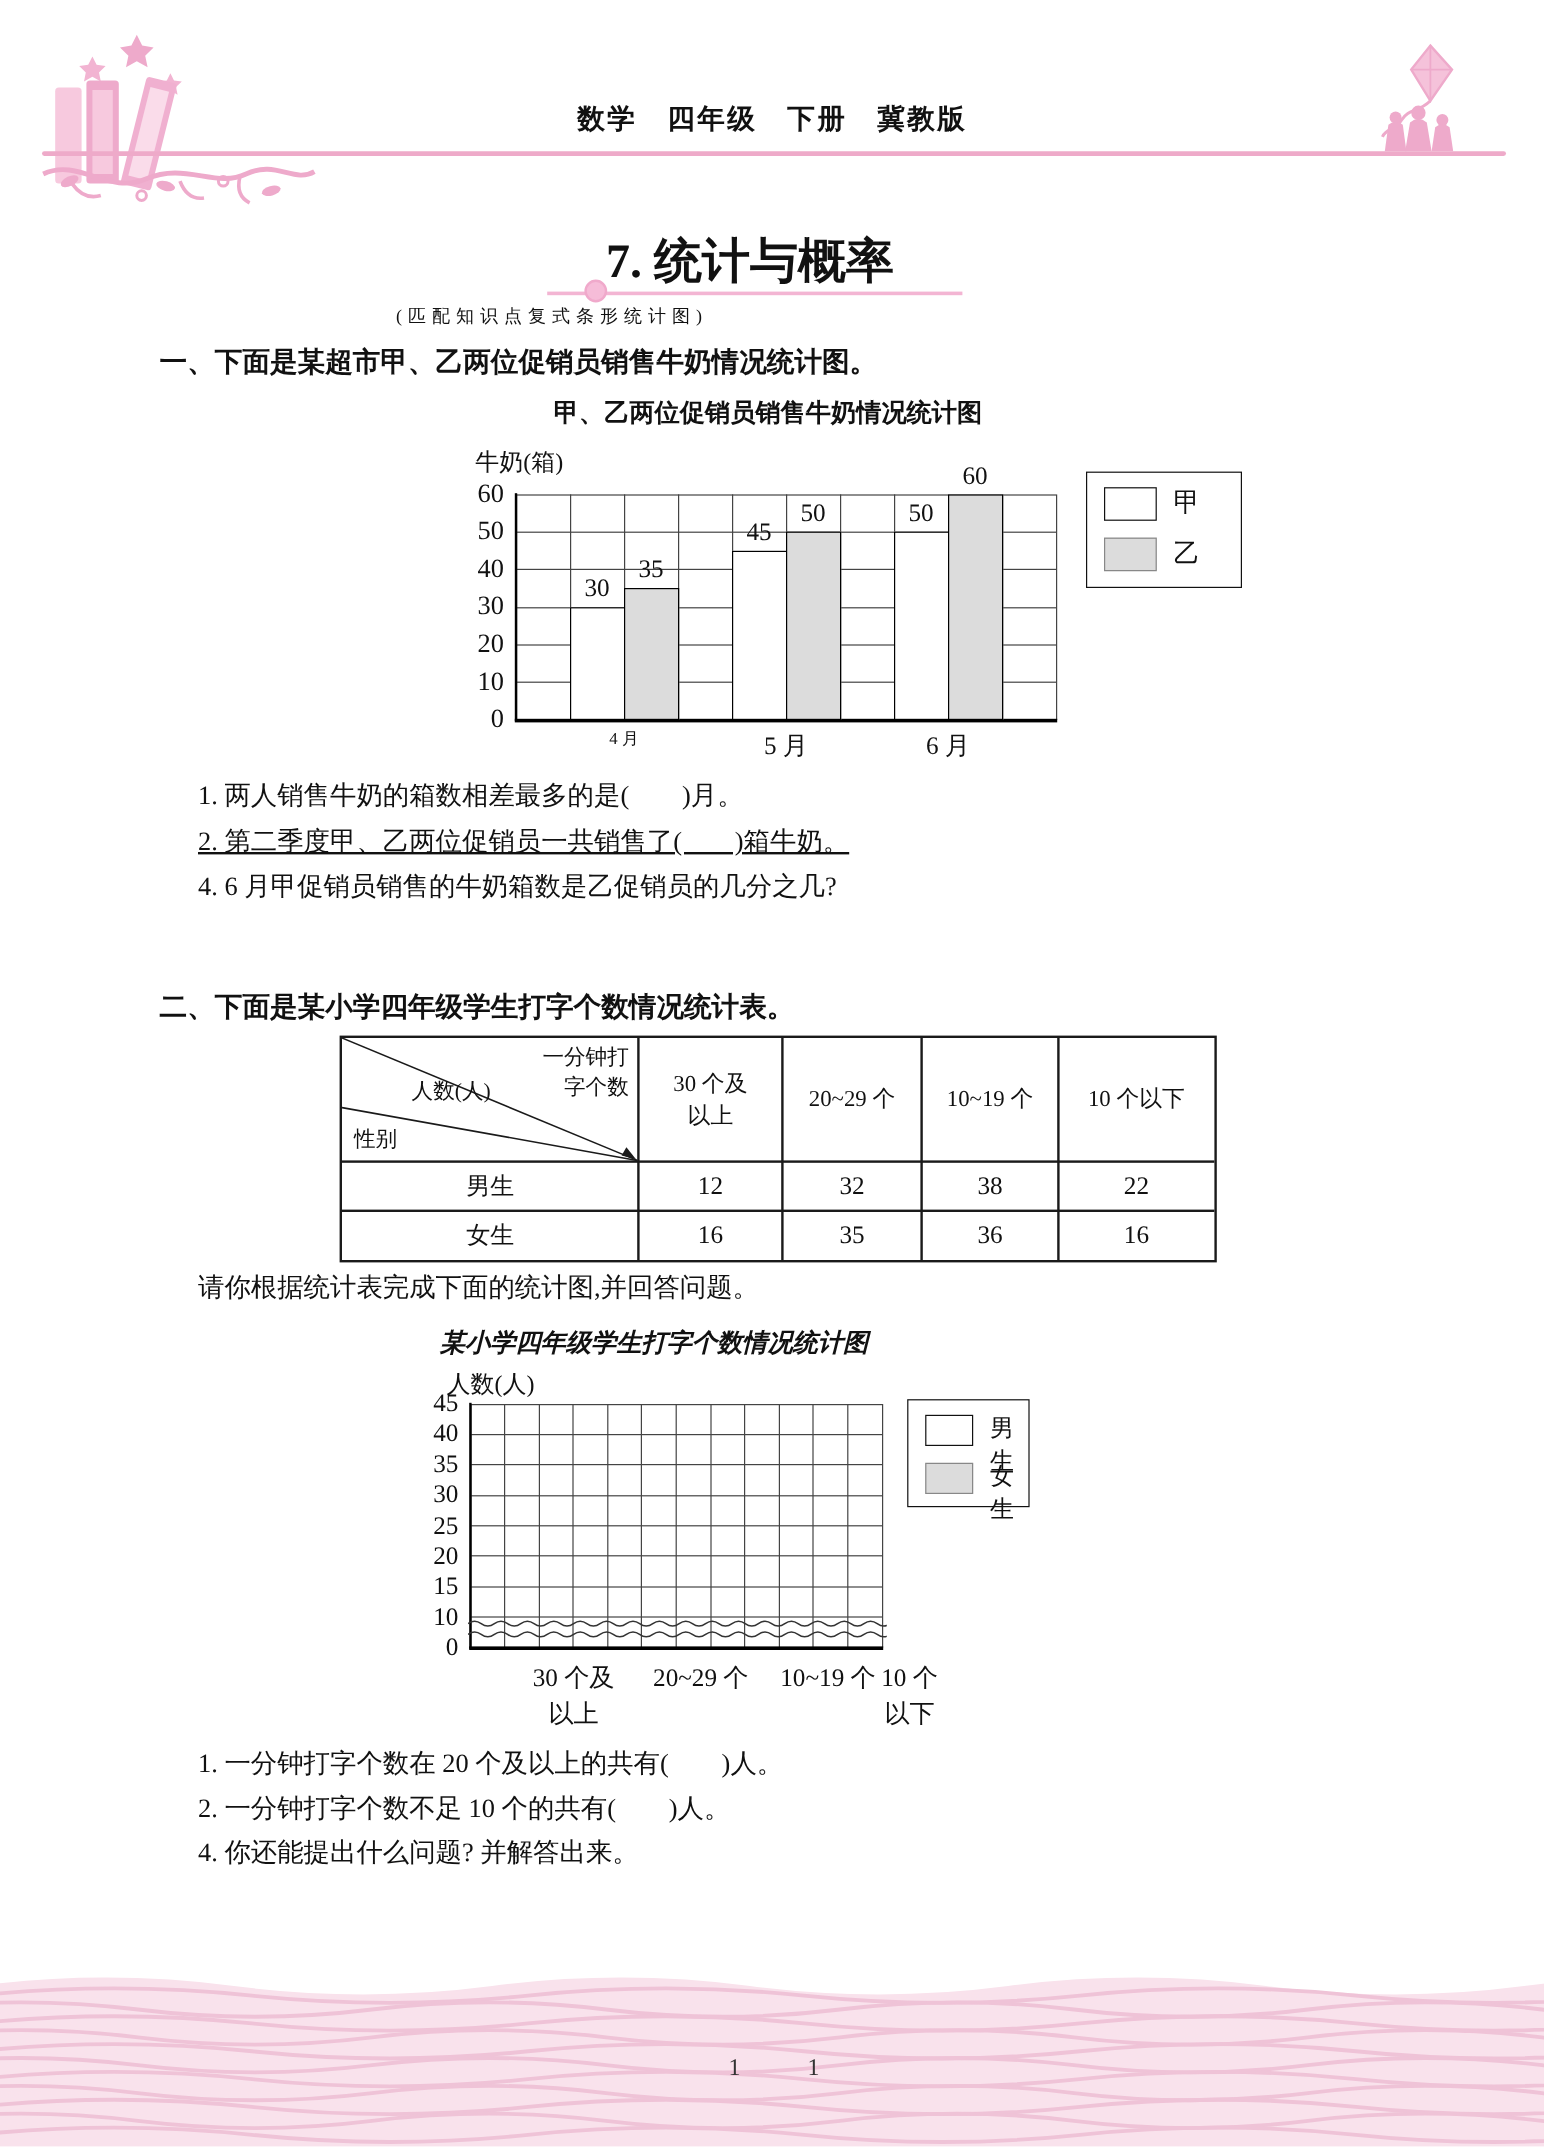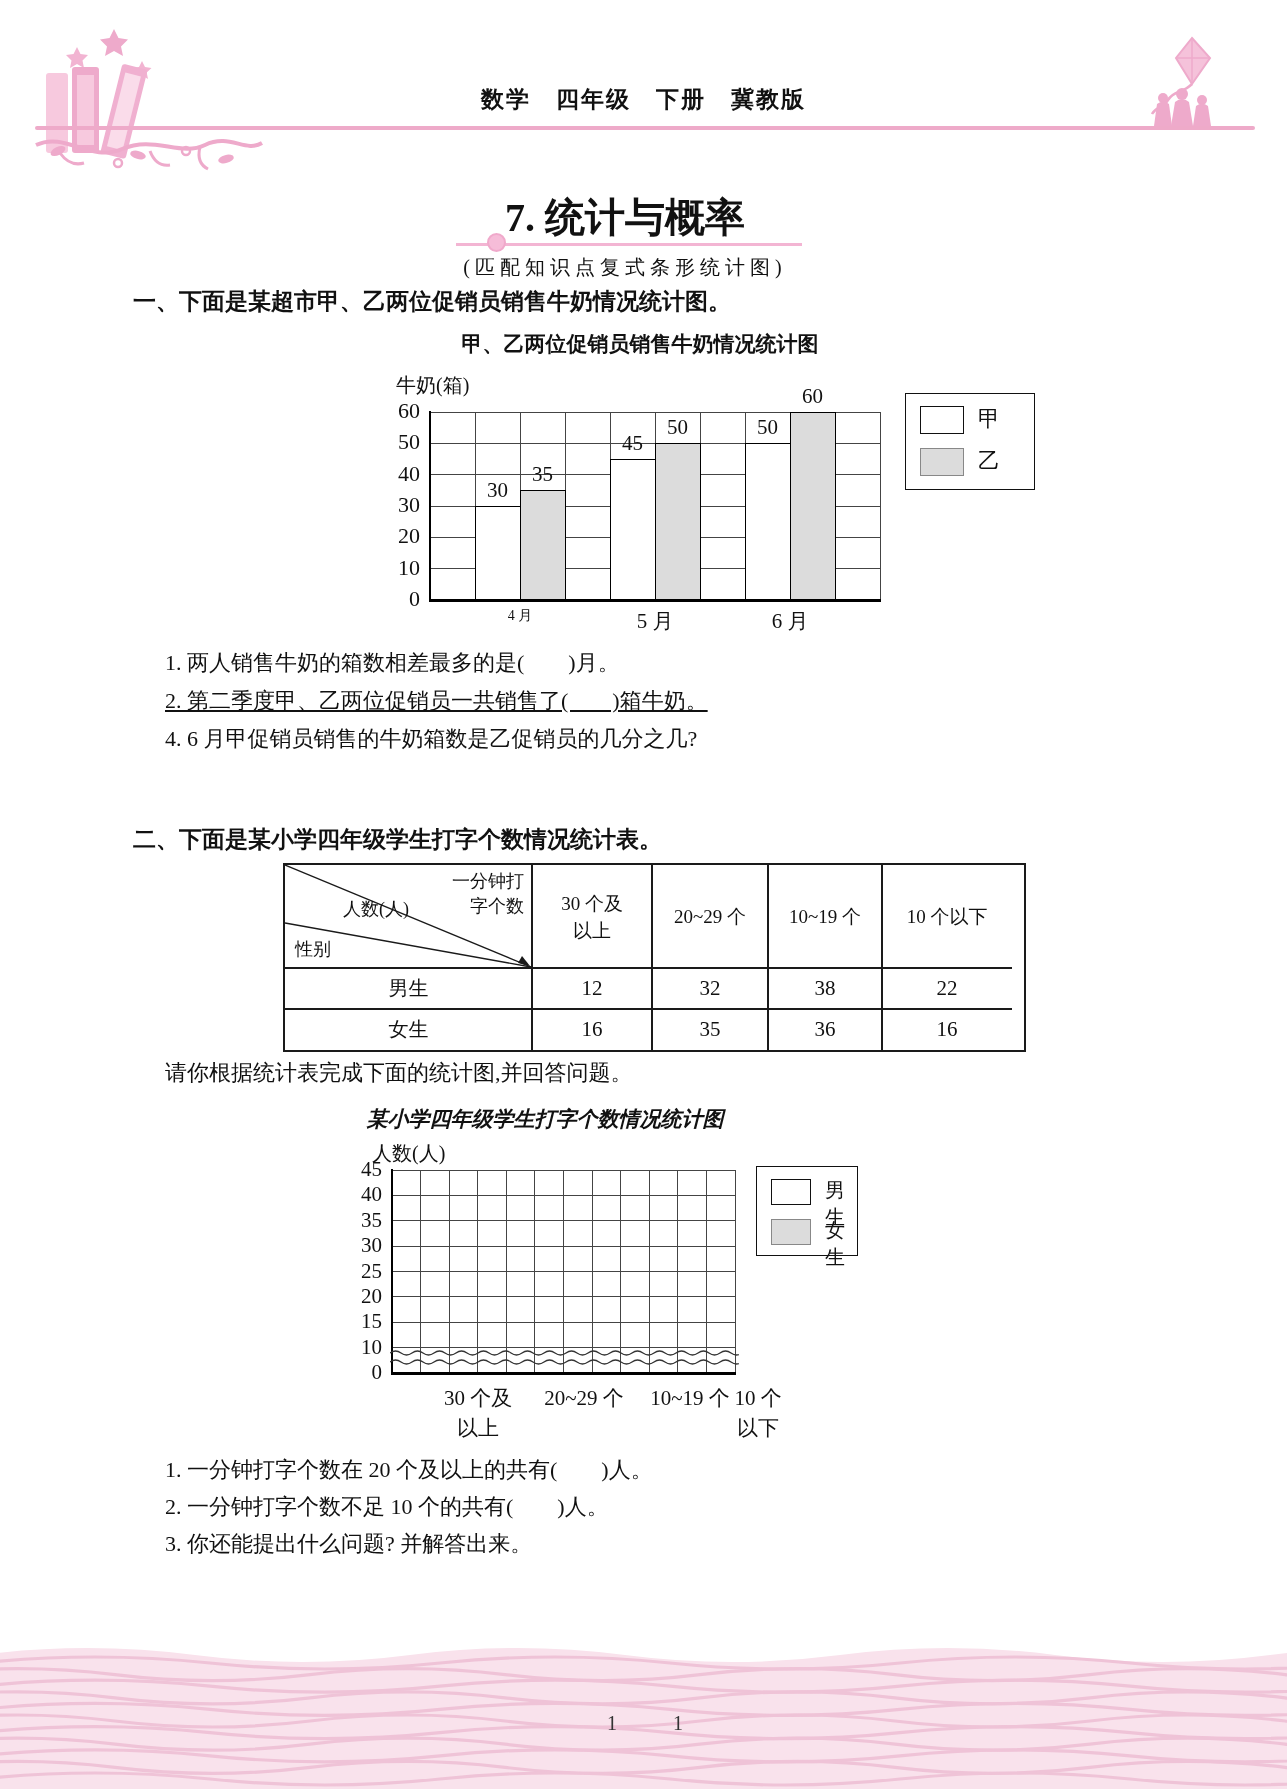--- a/index.html
+++ b/index.html
@@ -4,21 +4,21 @@
 <style>
   html,body{margin:0;padding:0;background:#fff;}
   #page{position:relative;width:1287px;height:1789px;background:#ffffff;overflow:hidden;
         font-family:"Liberation Serif", serif;color:#111;}
   .abs{position:absolute;}
   #header-title{left:0;top:84px;width:1287px;text-align:center;font-size:23px;font-weight:700;letter-spacing:2px;}
   #header-line{left:35px;top:126px;width:1220px;height:4px;background:#eeaac9;border-radius:2px;}
   #lesson-title{left:380px;top:190px;width:490px;text-align:center;font-size:40px;font-weight:700;}
   #lesson-underline{left:456px;top:243px;width:346px;height:2.5px;background:#f3b5d3;}
   #lesson-dot{left:487px;top:233px;width:19px;height:19px;border-radius:50%;background:#f6bcd8;border:2px solid #f0a9cb;box-sizing:border-box;}
-  #lesson-subtitle{left:330px;top:254px;width:590px;text-align:center;font-size:20px;letter-spacing:5px;}
+  #lesson-subtitle{left:330px;top:254px;width:590px;font-size:15px;letter-spacing:5px;}
   .section-heading{left:133px;width:1000px;font-size:23px;font-weight:700;font-family:"Liberation Sans", sans-serif;}
   .chart-title{font-size:21px;font-weight:700;font-family:"Liberation Sans", sans-serif;text-align:center;}
   .q{left:165px;width:1000px;font-size:22px;white-space:pre;}
   .ylab{font-size:20px;}
   #prompt{left:165px;top:1058px;width:900px;font-size:22px;}
   #footer-nums span{position:absolute;top:1712px;font-size:20px;color:#333;}
 </style>
 </head>
 <body>
 
@@ -123,21 +123,21 @@
         <div style="position: absolute; left: 72px; top: 52px; font-size: 22px; letter-spacing: 6px; font-family: &quot;Liberation Serif&quot;, serif;">乙</div>
       </div>
     </div>
 
   <div class="abs q" style="top:648px;">1. 两人销售牛奶的箱数相差最多的是(　　)月。</div>
   <div class="abs q" style="top:686px;text-decoration:underline;">2. 第二季度甲、乙两位促销员一共销售了(　　)箱牛奶。</div>
   <div class="abs q" style="top:724px;">4. 6 月甲促销员销售的牛奶箱数是乙促销员的几分之几?</div>
 
   <div class="abs section-heading" style="top:824px;">二、下面是某小学四年级学生打字个数情况统计表。</div>
   <div id="table2" class="abs" style="left:283px;top:863px;">
-      <div style="position: relative; left: 0px; top: 0px; width: 727px; border: 2px solid rgb(26, 26, 26); background: rgb(255, 255, 255); height: 185px; padding-left: 12px;">
+      <div style="position: relative; left: 0px; top: 0px; width: 727px; border: 2px solid rgb(26, 26, 26); background: rgb(255, 255, 255); height: 185px;">
         <div style="position: absolute; left: 246.25px; top: 0px; width: 1.5px; height: 185px; background: rgb(26, 26, 26);"></div>
         <div style="position: absolute; left: 366.25px; top: 0px; width: 1.5px; height: 185px; background: rgb(26, 26, 26);"></div>
         <div style="position: absolute; left: 482.25px; top: 0px; width: 1.5px; height: 185px; background: rgb(26, 26, 26);"></div>
         <div style="position: absolute; left: 596.25px; top: 0px; width: 1.5px; height: 185px; background: rgb(26, 26, 26);"></div>
         <div style="position: absolute; left: 0px; top: 102.25px; width: 727px; height: 1.5px; background: rgb(26, 26, 26);"></div>
         <div style="position: absolute; left: 0px; top: 143.25px; width: 727px; height: 1.5px; background: rgb(26, 26, 26);"></div>
         <div style="position: absolute; left: 0px; top: 0px; width: 247px; height: 103px;"><svg width="247" height="103">
             <line x1="0" y1="0" x2="246" y2="102" stroke="#1a1a1a" stroke-width="1.3"></line>
             <line x1="0" y1="58" x2="246" y2="102" stroke="#1a1a1a" stroke-width="1.3"></line>
             <path d="M237 91 L245 101 L233 98" fill="#1a1a1a"></path>
@@ -219,21 +219,21 @@
       <div style="position: absolute; left: 756px; top: 1166px; width: 102px; height: 90px; border: 1.5px solid rgb(17, 17, 17); background: rgb(255, 255, 255); box-sizing: border-box;">
         <div style="position: absolute; left: 14px; top: 12px; width: 40px; height: 26px; background: rgb(255, 255, 255); border: 1.5px solid rgb(17, 17, 17); box-sizing: border-box;"></div>
         <div style="position: absolute; left: 68px; top: 10px; font-size: 20px; letter-spacing: 6px; font-family: &quot;Liberation Serif&quot;, serif;">男生</div>
         <div style="position: absolute; left: 14px; top: 52px; width: 40px; height: 26px; background: rgb(220, 220, 220); border: 1.5px solid rgb(136, 136, 136); box-sizing: border-box;"></div>
         <div style="position: absolute; left: 68px; top: 50px; font-size: 20px; letter-spacing: 6px; font-family: &quot;Liberation Serif&quot;, serif;">女生</div>
       </div>
     </div>
 
   <div class="abs q" style="top:1455px;">1. 一分钟打字个数在 20 个及以上的共有(　　)人。</div>
   <div class="abs q" style="top:1492px;">2. 一分钟打字个数不足 10 个的共有(　　)人。</div>
-  <div class="abs q" style="top:1529px;">3. 你还能提出什么问题? 并解答出来。</div>
+  <div class="abs q" style="top:1529px;">4. 你还能提出什么问题? 并解答出来。</div>
 
   <svg id="footer-waves" class="abs" style="left:0;top:1639px;" width="1287" height="150" viewBox="0 0 1287 150">
       <path d="M-20 16 q107.5 -14 215 0 q107.5 14 215 0 q107.5 -14 215 0 q107.5 14 215 0 q107.5 -14 215 0 q107.5 14 215 0 q107.5 -14 215 0 q107.5 14 215 0 L1320 160 L-20 160 Z" fill="#f9e2ec"></path>
       <path d="M-20 24 q115 -12 230 0 q115 12 230 0 q115 -12 230 0 q115 12 230 0 q115 -12 230 0 q115 12 230 0" stroke="#efc3d7" stroke-width="3.2" fill="none" transform="translate(0,0)"></path>
       <path d="M-20 35.6 q97.5 -12 195 0 q97.5 12 195 0 q97.5 -12 195 0 q97.5 12 195 0 q97.5 -12 195 0 q97.5 12 195 0 q97.5 -12 195 0 q97.5 12 195 0" stroke="#efc3d7" stroke-width="3.2" fill="none" transform="translate(-60,0)"></path>
       <path d="M-20 47.2 q115 -12 230 0 q115 12 230 0 q115 -12 230 0 q115 12 230 0 q115 -12 230 0 q115 12 230 0" stroke="#efc3d7" stroke-width="3.2" fill="none" transform="translate(0,0)"></path>
       <path d="M-20 58.8 q97.5 -12 195 0 q97.5 12 195 0 q97.5 -12 195 0 q97.5 12 195 0 q97.5 -12 195 0 q97.5 12 195 0 q97.5 -12 195 0 q97.5 12 195 0" stroke="#efc3d7" stroke-width="3.2" fill="none" transform="translate(-60,0)"></path>
       <path d="M-20 70.4 q115 -12 230 0 q115 12 230 0 q115 -12 230 0 q115 12 230 0 q115 -12 230 0 q115 12 230 0" stroke="#efc3d7" stroke-width="3.2" fill="none" transform="translate(0,0)"></path>
       <path d="M-20 82 q97.5 -12 195 0 q97.5 12 195 0 q97.5 -12 195 0 q97.5 12 195 0 q97.5 -12 195 0 q97.5 12 195 0 q97.5 -12 195 0 q97.5 12 195 0" stroke="#efc3d7" stroke-width="3.2" fill="none" transform="translate(-60,0)"></path>
       <path d="M-20 93.6 q115 -12 230 0 q115 12 230 0 q115 -12 230 0 q115 12 230 0 q115 -12 230 0 q115 12 230 0" stroke="#efc3d7" stroke-width="3.2" fill="none" transform="translate(0,0)"></path>

